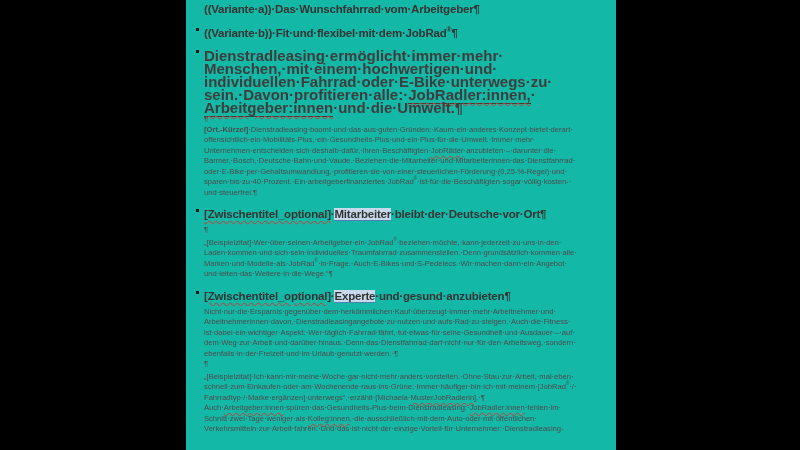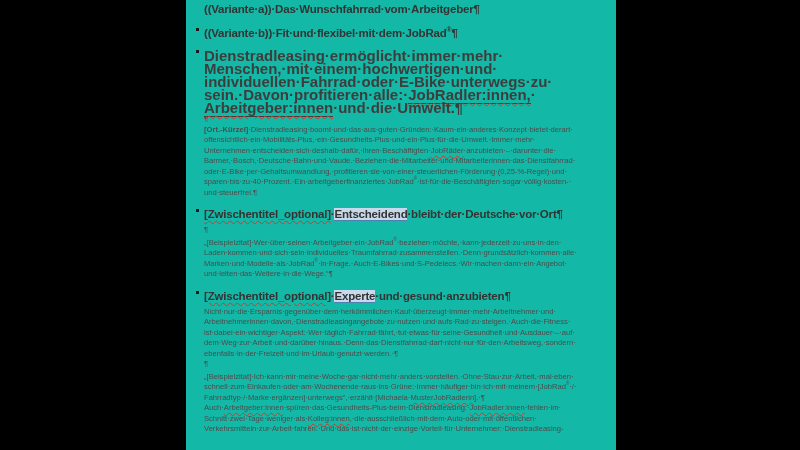--- a/index.html
+++ b/index.html
@@ -52,21 +52,21 @@
 <body>
 
 <div class="letterbox" id="lb-left"></div>
 <div class="letterbox" id="lb-right"></div>
 <div id="page">
     <div class="block h first"><span class="">((Variante·​a))·​Das·​Wunschfahrrad·​vom·​Arbeitgeber</span><span class="pilcrow">¶</span></div>
     <div class="block h"><span class="bullet"></span><span class="">((Variante·​b))·​Fit·​und·​flexibel·​mit·​dem·​JobRad</span><span class="sup">®</span><span class="pilcrow">¶</span></div>
     <div class="block intro"><span class="bullet"></span><span class="b">Dienstradleasing·​ermöglicht·​immer·​mehr·​Menschen,·​mit·​einem·​hochwertigen·​und·​individuellen·​Fahrrad·​oder·​E-Bike·​unterwegs·​zu·​sein.·​Davon·​profitieren·​alle:·​</span><span class="b u sq">JobRadler:innen,</span><span class="b">·​</span><span class="b u sq">Arbeitgeber:innen</span><span class="b">·​und·​die·​Umwelt.</span><span class="pilcrow">¶</span></div>
     <div class="block empty"><span class="pilcrow">¶</span></div>
     <div class="block para"><span class="b">[Ort.-Kürzel]</span><span class="">·​Dienstradleasing·​boomt·​und·​das·​aus·​guten·​Gründen:·​Kaum·​ein·​anderes·​Konzept·​bietet·​derart·​offensichtlich·​ein·​Mobilitäts-Plus,·​ein·​Gesundheits-Plus·​und·​ein·​Plus·​für·​die·​Umwelt.·​Immer·​mehr·​Unternehmen·​entscheiden·​sich·​deshalb·​dafür,·​ihren·​Beschäftigten·​</span><span class="sq">JobRäder</span><span class="">·​anzubieten·​–·​darunter·​die·​Barmer,·​Bosch,·​Deutsche·​Bahn·​und·​Vaude.·​Beziehen·​die·​Mitarbeiter·​und·​Mitarbeiterinnen·​das·​Dienstfahrrad·​oder·​E-Bike·​per·​Gehaltsumwandlung,·​profitieren·​sie·​von·​einer·​steuerlichen·​Förderung·​(0,25-%-Regel)·​und·​sparen·​bis·​zu·​40·​Prozent.·​Ein·​arbeitgeberfinanziertes·​JobRad</span><span class="sup">®</span><span class="">·​ist·​für·​die·​Beschäftigten·​sogar·​völlig·​kosten-·​und·​steuerfrei.</span><span class="pilcrow">¶</span></div>
-    <div class="block h"><span class="bullet"></span><span class="sq">[Zwischentitel_optional]</span><span class="">·​</span><span class="hl">Entscheidend</span><span class="">·​bleibt·​der·​Deutsche·​vor·​Ort</span><span class="pilcrow">¶</span></div>
+    <div class="block h"><span class="bullet"></span><span class="sq">[Zwischentitel_optional]</span><span class="">·​</span><span class="hl">Mitarbeiter</span><span class="">·​bleibt·​der·​Deutsche·​vor·​Ort</span><span class="pilcrow">¶</span></div>
     <div class="block empty"><span class="pilcrow">¶</span></div>
     <div class="block quote"><span class="">„[Beispielzitat]·​Wer·​über·​seinen·​Arbeitgeber·​ein·​JobRad</span><span class="sup">®</span><span class="">·​beziehen·​möchte,·​kann·​jederzeit·​zu·​uns·​in·​den·​Laden·​kommen·​und·​sich·​sein·​individuelles·​Traumfahrrad·​zusammenstellen.·​Denn·​grundsätzlich·​kommen·​alle·​Marken·​und·​Modelle·​als·​JobRad</span><span class="sup">®</span><span class="">·​in·​Frage.·​Auch·​E-Bikes·​und·​S-Pedelecs.·​Wir·​machen·​dann·​ein·​Angebot·​und·​leiten·​das·​Weitere·​in·​die·​Wege.“</span><span class="pilcrow">¶</span></div>
     <div class="block h"><span class="bullet"></span><span class="sq">[Zwischentitel_optional]</span><span class="">·​</span><span class="hl">Experte</span><span class="">·​und·​gesund·​anzubieten</span><span class="pilcrow">¶</span></div>
     <div class="block para"><span class="">Nicht·​nur·​die·​Ersparnis·​gegenüber·​dem·​herkömmlichen·​Kauf·​überzeugt·​immer·​mehr·​Arbeitnehmer·​und·​Arbeitnehmerinnen·​davon,·​Dienstradleasingangebote·​zu·​nutzen·​und·​aufs·​Rad·​zu·​steigen.·​Auch·​die·​Fitness·​ist·​dabei·​ein·​wichtiger·​Aspekt:·​Wer·​täglich·​Fahrrad·​fährt,·​tut·​etwas·​für·​seine·​Gesundheit·​und·​Ausdauer·​–·​auf·​dem·​Weg·​zur·​Arbeit·​und·​darüber·​hinaus.·​Denn·​das·​Dienstfahrrad·​darf·​nicht·​nur·​für·​den·​Arbeitsweg,·​sondern·​ebenfalls·​in·​der·​Freizeit·​und·​im·​Urlaub·​genutzt·​werden.·​</span><span class="pilcrow">¶</span></div>
     <div class="block empty"><span class="pilcrow">¶</span></div>
     <div class="block quote"><span class="">„[Beispielzitat]·​Ich·​kann·​mir·​meine·​Woche·​gar·​nicht·​mehr·​anders·​vorstellen.·​Ohne·​Stau·​zur·​Arbeit,·​mal·​eben·​schnell·​zum·​Einkaufen·​oder·​am·​Wochenende·​raus·​ins·​Grüne:·​Immer·​häufiger·​bin·​ich·​mit·​meinem·​[JobRad</span><span class="sup">®</span><span class="">·​/·​Fahrradtyp·​/·​Marke·​ergänzen]·​unterwegs“,·​erzählt·​[Michaela·​</span><span class="sq">MusterJobRadlerin</span><span class="">].·​</span><span class="pilcrow">¶</span></div>
     <div class="block para"><span class="">Auch·​</span><span class="sq">Arbeitgeber:innen</span><span class="">·​spüren·​das·​Gesundheits-Plus·​beim·​Dienstradleasing:·​</span><span class="sq">JobRadler:innen</span><span class="">·​fehlen·​im·​Schnitt·​zwei·​Tage·​weniger·​als·​</span><span class="sq">Kolleg:innen</span><span class="">,·​die·​ausschließlich·​mit·​dem·​Auto·​oder·​mit·​öffentlichen·​Verkehrsmitteln·​zur·​Arbeit·​fahren.·​Und·​das·​ist·​nicht·​der·​einzige·​Vorteil·​für·​Unternehmer:·​Dienstradleasing-</span></div>
   </div>
 
 </body></html>

